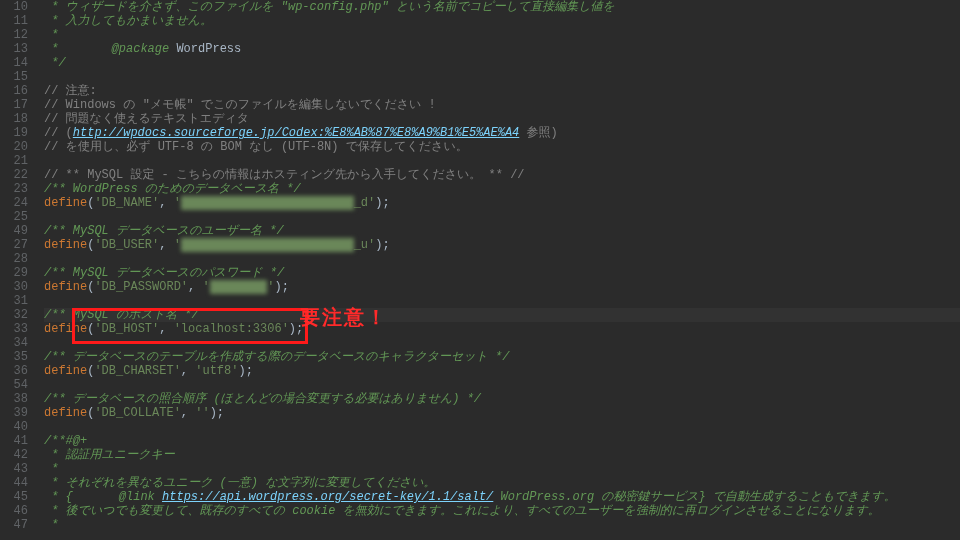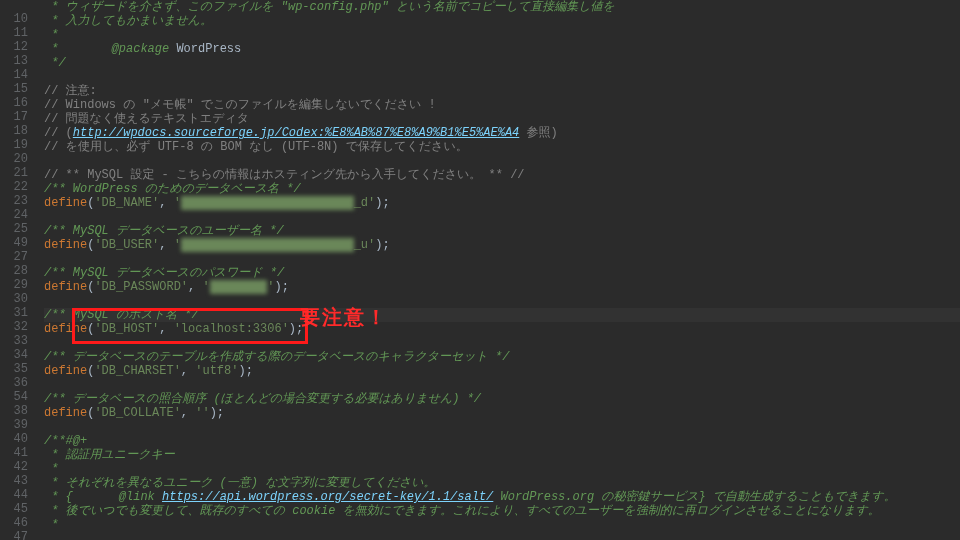--- a/index.html
+++ b/index.html
@@ -1,17 +1,17 @@
 <!DOCTYPE html>
 <html><head>
 <meta charset="utf-8">
 <style>
   html,body{margin:0;padding:0;background:#2b2b2b;color:#a9b7c6;font-family:Consolas,"Courier New",monospace;font-size:12px;line-height:14px;overflow:hidden;width:960px;height:540px;}
   .editor{display:flex;width:960px;height:540px;}
-  .gutter{width:36px;background:#2b2b2b;color:#606366;text-align:right;padding-top:12px;user-select:none;}
+  .gutter{width:36px;background:#2b2b2b;color:#606366;text-align:right;padding-top:0;user-select:none;}
   .gutter div{height:14px;padding-right:8px;}
   .code{flex:1;position:relative;padding-left:8px;}
   .line{height:14px;white-space:pre;}
   .line.hl{background:#323232;}
   .c-comment{color:#808080;}
   .c-doc{color:#629755;font-style:italic;}
   .c-keyw{color:#cc7832;}
   .c-str{color:#6a8759;}
   .c-link{color:#7dd3fc;text-decoration:underline;font-style:italic;}
   .c-tag{color:#629755;font-style:italic;padding-left:46px;}

